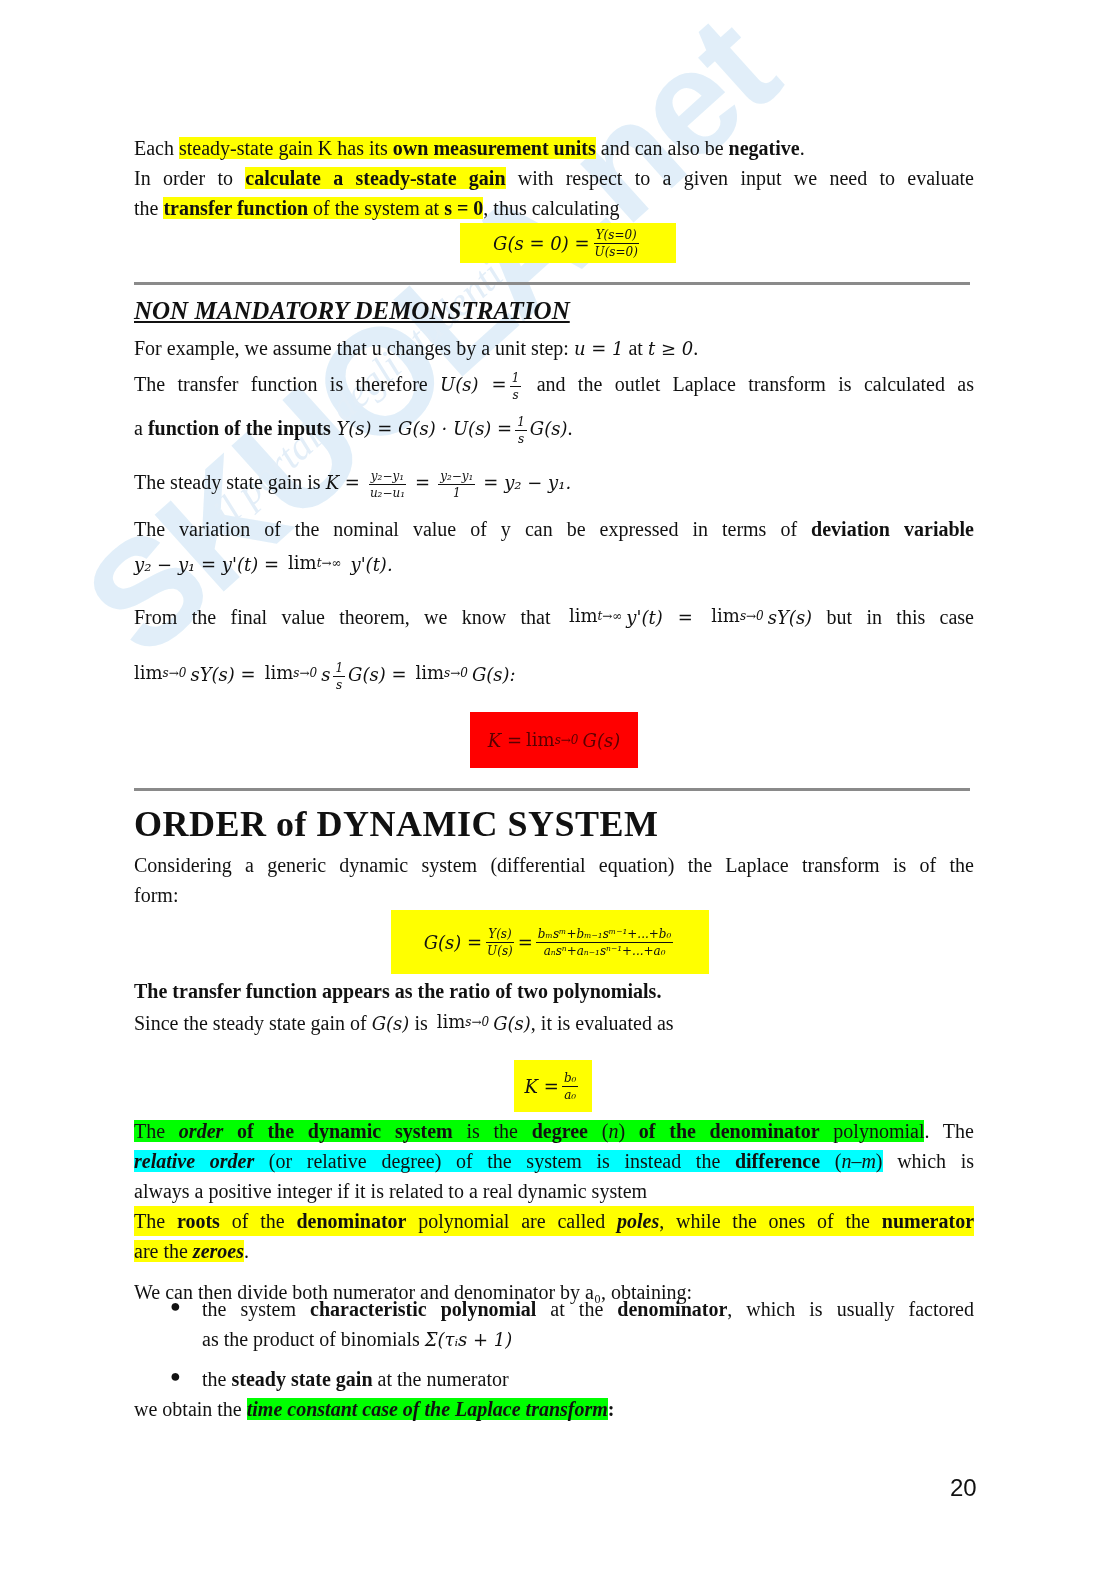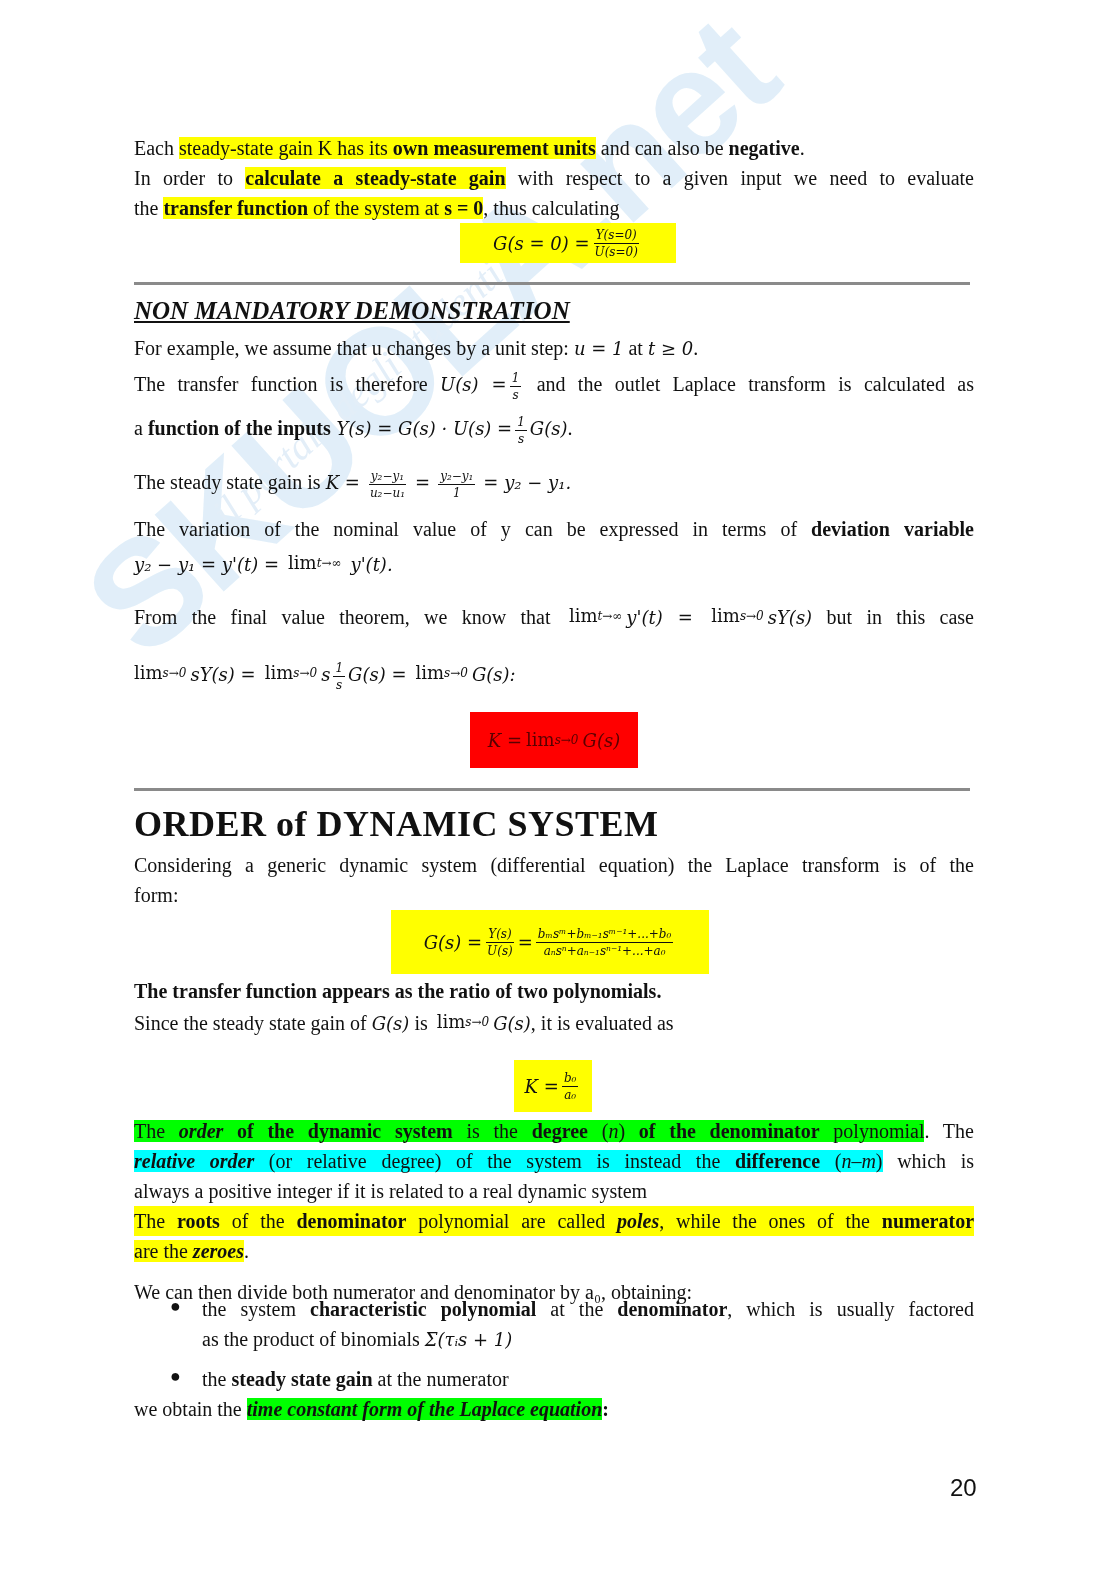--- a/index.html
+++ b/index.html
@@ -191,17 +191,17 @@
     <span>the system </span><b>characteristic polynomial</b><span> at the </span><b>denominator</b><span>, which is usually factored</span>
   </p>
   <p style="top:1324px;left:68px;width:772px;">
     <span>as the product of binomials </span><span class="math">Σ(τᵢs + 1)</span>
   </p>
   <span class="bullet" style="top:1366px;">●</span>
   <p style="top:1364px;left:68px;width:772px;">
     <span>the </span><b>steady state gain</b><span> at the numerator</span>
   </p>
   <p style="top:1394px;">
-    <span>we obtain the </span><b><i class="hl-g">time constant form of the Laplace equation</i></b><b>:</b>
+    <span>we obtain the </span><b><i class="hl-g">time constant case of the Laplace transform</i></b><b>:</b>
   </p>
 </div>
 
 <div class="pnum">20</div>
 
 </body></html>

